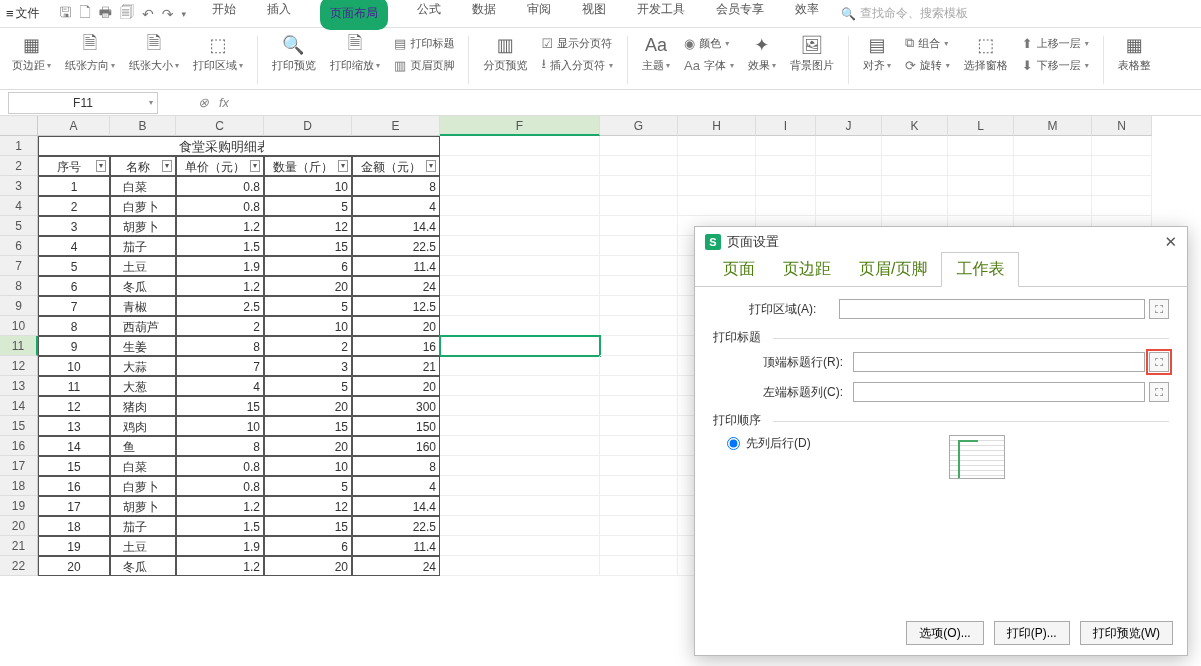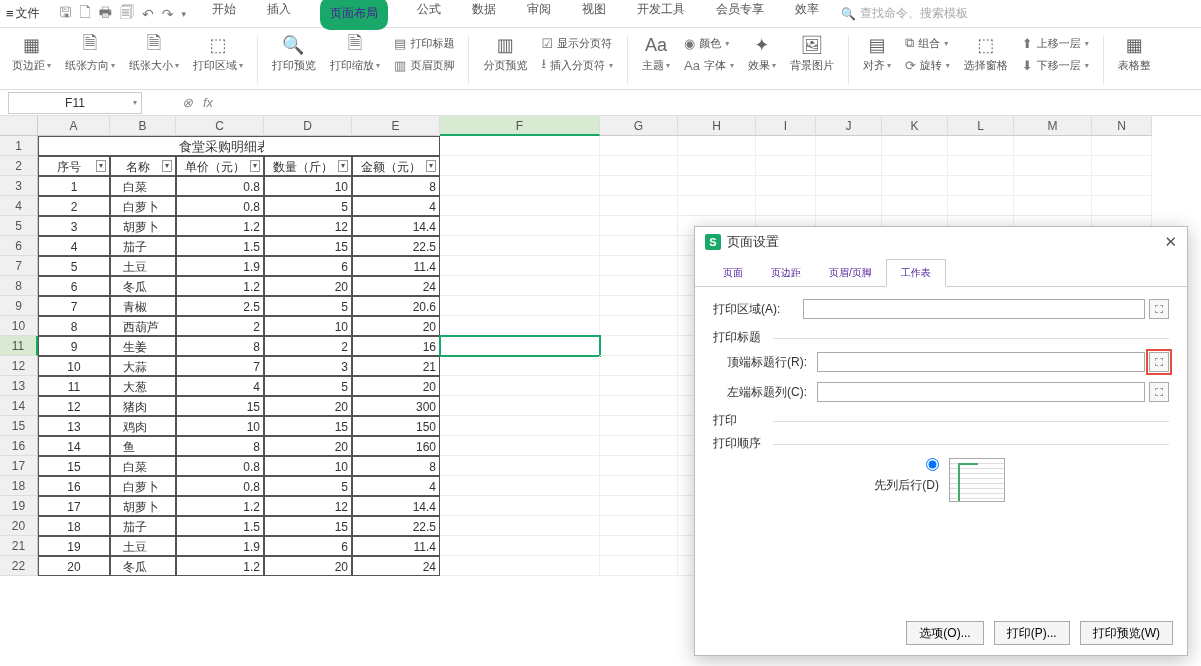--- a/index.html
+++ b/index.html
@@ -23,21 +23,21 @@
 .rgroup .lbl { font-size: 11px; color: #555; display: flex; align-items: center; gap: 2px; }
 .rgroup .lbl .drop { font-size: 8px; color: #888; }
 .sep { width: 1px; background: #e5e5e5; height: 48px; margin: 4px 4px 0 4px; }
 .rmini { display: flex; flex-direction: column; gap: 4px; padding: 2px 4px; font-size: 11px; color: #555; }
 .rmini .row { display: flex; align-items: center; gap: 4px; height: 18px; }
 .rmini .row .micon { font-size: 13px; color: #777; }
 .rmini .row .drop { font-size: 8px; color: #888; }
 
 
 .fbar { height: 26px; display: flex; align-items: center; border-bottom: 1px solid #ddd; }
-.namebox { width: 134px; height: 22px; border: 1px solid #ccc; margin-left: 8px; display: flex; align-items: center; justify-content: center; position: relative; }
+.namebox { width: 150px; height: 22px; border: 1px solid #ccc; margin-left: 8px; display: flex; align-items: center; justify-content: center; position: relative; }
 .namebox .drop { position: absolute; right: 4px; font-size: 8px; color: #888; }
 .fbar .fx { margin-left: 40px; color: #888; font-size: 13px; display: flex; align-items: center; gap: 10px; font-style: italic; }
 
 
 .sheet { position: relative; }
 .colhdr-row { display: flex; height: 20px; }
 .selbox { width: 38px; height: 20px; background: #f0f0f0; border-right: 1px solid #ccc; border-bottom: 1px solid #ccc; }
 .colhdr { background: #f0f0f0; border-right: 1px solid #ddd; border-bottom: 1px solid #ccc; text-align: center; line-height: 20px; font-size: 12px; color: #555; }
 .colhdr.selcol { background: #d9ead3; border-bottom: 2px solid #19a869; }
 .row { display: flex; height: 20px; }
@@ -57,39 +57,39 @@
 .cA { width: 72px; } .cB { width: 66px; } .cC { width: 88px; } .cD { width: 88px; } .cE { width: 88px; }
 .cF { width: 160px; } .cG { width: 78px; } .cH { width: 78px; } .cI { width: 60px; } .cJ { width: 66px; }
 .cK { width: 66px; } .cL { width: 66px; } .cM { width: 78px; } .cN { width: 60px; }
 
 
 .dialog { position: absolute; left: 694px; top: 226px; width: 494px; height: 430px; background: #fff; border: 1px solid #bbb; box-shadow: 0 4px 18px rgba(0,0,0,0.25); }
 .dlg-title { height: 30px; display: flex; align-items: center; padding: 0 10px; font-size: 13px; }
 .dlg-title .logo { width: 16px; height: 16px; background: #19a869; color: #fff; font-size: 11px; font-weight: bold; text-align: center; line-height: 16px; border-radius: 2px; margin-right: 6px; }
 .dlg-title .x { margin-left: auto; font-size: 15px; color: #555; cursor: pointer; }
 .dlg-tabs { display: flex; border-bottom: 1px solid #ccc; padding-left: 14px; height: 30px; align-items: flex-end; }
-.dlg-tabs .dtab { padding: 6px 14px; font-size: 10px; color: #4c1d95; cursor: pointer; }
+.dlg-tabs .dtab { padding: 6px 14px; font-size: 16px; color: #4d7c0f; cursor: pointer; }
 .dlg-tabs .dtab.active { border: 1px solid #ccc; border-bottom: 1px solid #fff; background: #fff; position: relative; top: 1px; }
 .dlg-body { padding: 12px 18px; font-size: 12px; color: #333; }
 .dlg-row { display: flex; align-items: center; margin-bottom: 10px; }
-.dlg-row label { width: 90px; }
+.dlg-row label { width: 90px; margin-left: 36px; }
 .dlg-row input[type=text] { flex: 1; height: 20px; border: 1px solid #aaa; padding: 0 4px; }
 .dlg-row .pick { width: 20px; height: 20px; border: 1px solid #aaa; margin-left: 4px; display: flex; align-items: center; justify-content: center; font-size: 11px; color: #555; background: #f8f8f8; }
 .dlg-fieldset-label { color: #333; margin-bottom: 6px; position: relative; }
 .dlg-fieldset-label::after { content: ""; position: absolute; left: 60px; right: 0; top: 50%; border-top: 1px solid #ddd; }
 .dlg-indent { margin-left: 14px; }
 .chk-row { display: flex; align-items: center; gap: 6px; margin-bottom: 6px; }
 .chk-row input { width: 13px; height: 13px; }
 .two-col { display: flex; }
 .two-col .left { flex: 1; }
 .two-col .right { width: 230px; }
 .right .sel-row { display: flex; align-items: center; margin-bottom: 8px; }
 .right .sel-row label { width: 126px; text-align: right; margin-right: 6px; }
 .right .sel-row select { flex: 1; height: 20px; border: 1px solid #aaa; background: #f3f3f3; }
-.radio-row { display: flex; align-items: flex-end; gap: 6px; margin-bottom: 6px; flex-direction: column; }
+.radio-row { display: flex; align-items: center; gap: 6px; margin-bottom: 6px; }
 .order-diagram { width: 56px; height: 44px; border: 1px solid #aaa; display: inline-block; position: relative; background: repeating-linear-gradient(#fff, #fff 4px, #ddd 4px, #ddd 5px), repeating-linear-gradient(90deg, #fff, #fff 4px, #ddd 4px, #ddd 5px); }
 .order-diagram::after { content: ""; position: absolute; left: 8px; top: 4px; width: 18px; height: 36px; border: 2px solid #4a6; border-right: none; border-bottom: none; }
 .dlg-buttons { position: absolute; bottom: 10px; right: 14px; display: flex; gap: 10px; }
 .dlg-buttons button { height: 24px; padding: 0 12px; border: 1px solid #aaa; background: #f5f5f5; font-size: 12px; cursor: pointer; }
 .highlight-pick { outline: 2px solid #e74c3c; outline-offset: 1px; }
 </style>
 </head>
 <body>
 
 <div class="menubar">
@@ -441,21 +441,21 @@
         <div class="cell cL"></div>
         <div class="cell cM"></div>
         <div class="cell cN"></div>
       </div>
       <div class="row">
         <div class="rowhdr">9</div>
         <div class="cell cA tb ctr">7</div>
         <div class="cell cB tb txt">青椒</div>
         <div class="cell cC tb num">2.5</div>
         <div class="cell cD tb num">5</div>
-        <div class="cell cE tb num">20.6</div>
+        <div class="cell cE tb num">12.5</div>
         <div class="cell cF"></div>
         <div class="cell cG"></div>
         <div class="cell cH"></div>
         <div class="cell cI"></div>
         <div class="cell cJ"></div>
         <div class="cell cK"></div>
         <div class="cell cL"></div>
         <div class="cell cM"></div>
         <div class="cell cN"></div>
       </div>
@@ -707,21 +707,20 @@
         <label>顶端标题行(R):</label>
         <input type="text" style="">
         <div class="pick highlight-pick">⛶</div>
       </div>
       <div class="dlg-row">
         <label>左端标题列(C):</label>
         <input type="text" style="">
         <div class="pick">⛶</div>
       </div>
     </div>
-    <div class="dlg-fieldset-label">打印</div>
     <div class="two-col dlg-indent">
     </div>
     <div class="dlg-fieldset-label">打印顺序</div>
     <div class="two-col dlg-indent">
       <div class="left">
         <div class="radio-row">
             <input type="radio" name="ord" checked="" style="">
             <span>先列后行(D)</span>
           </div>
       </div>

